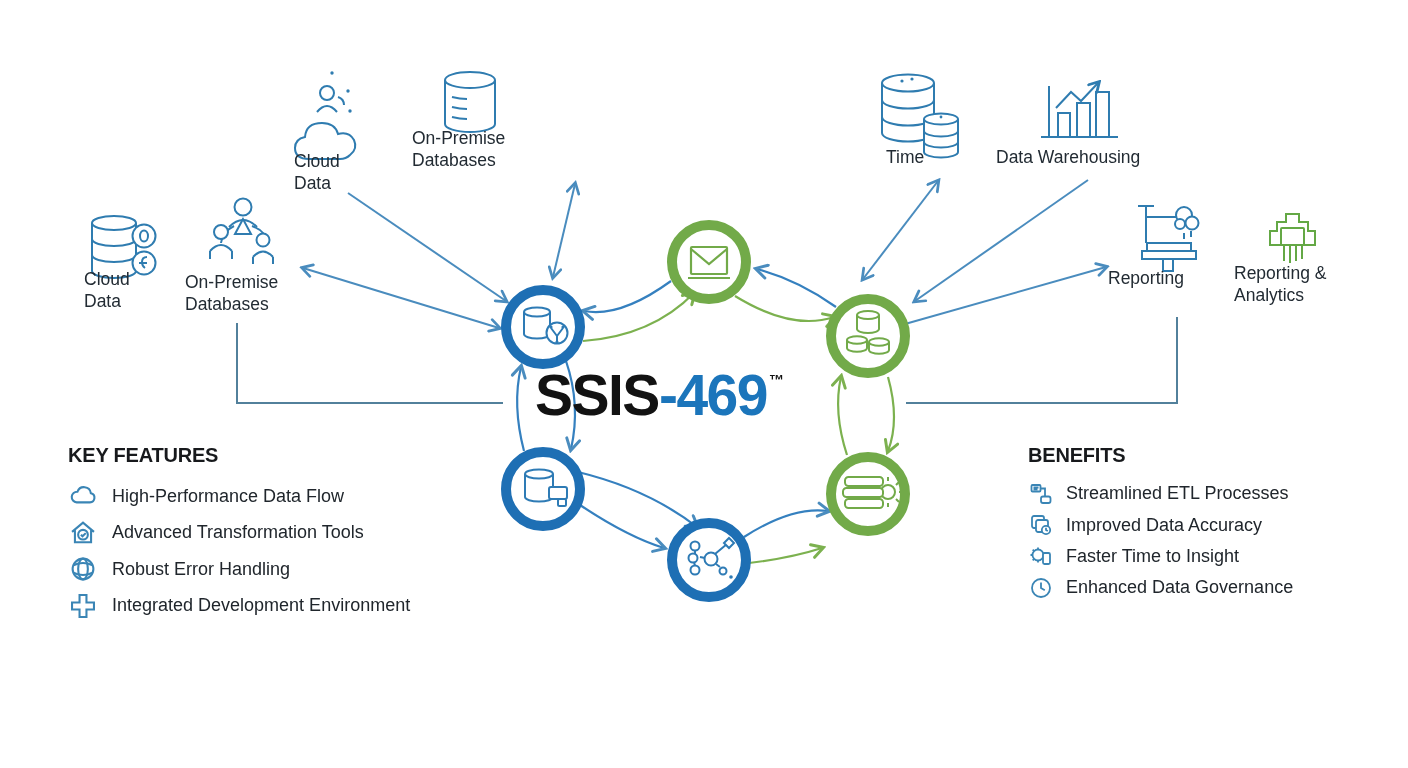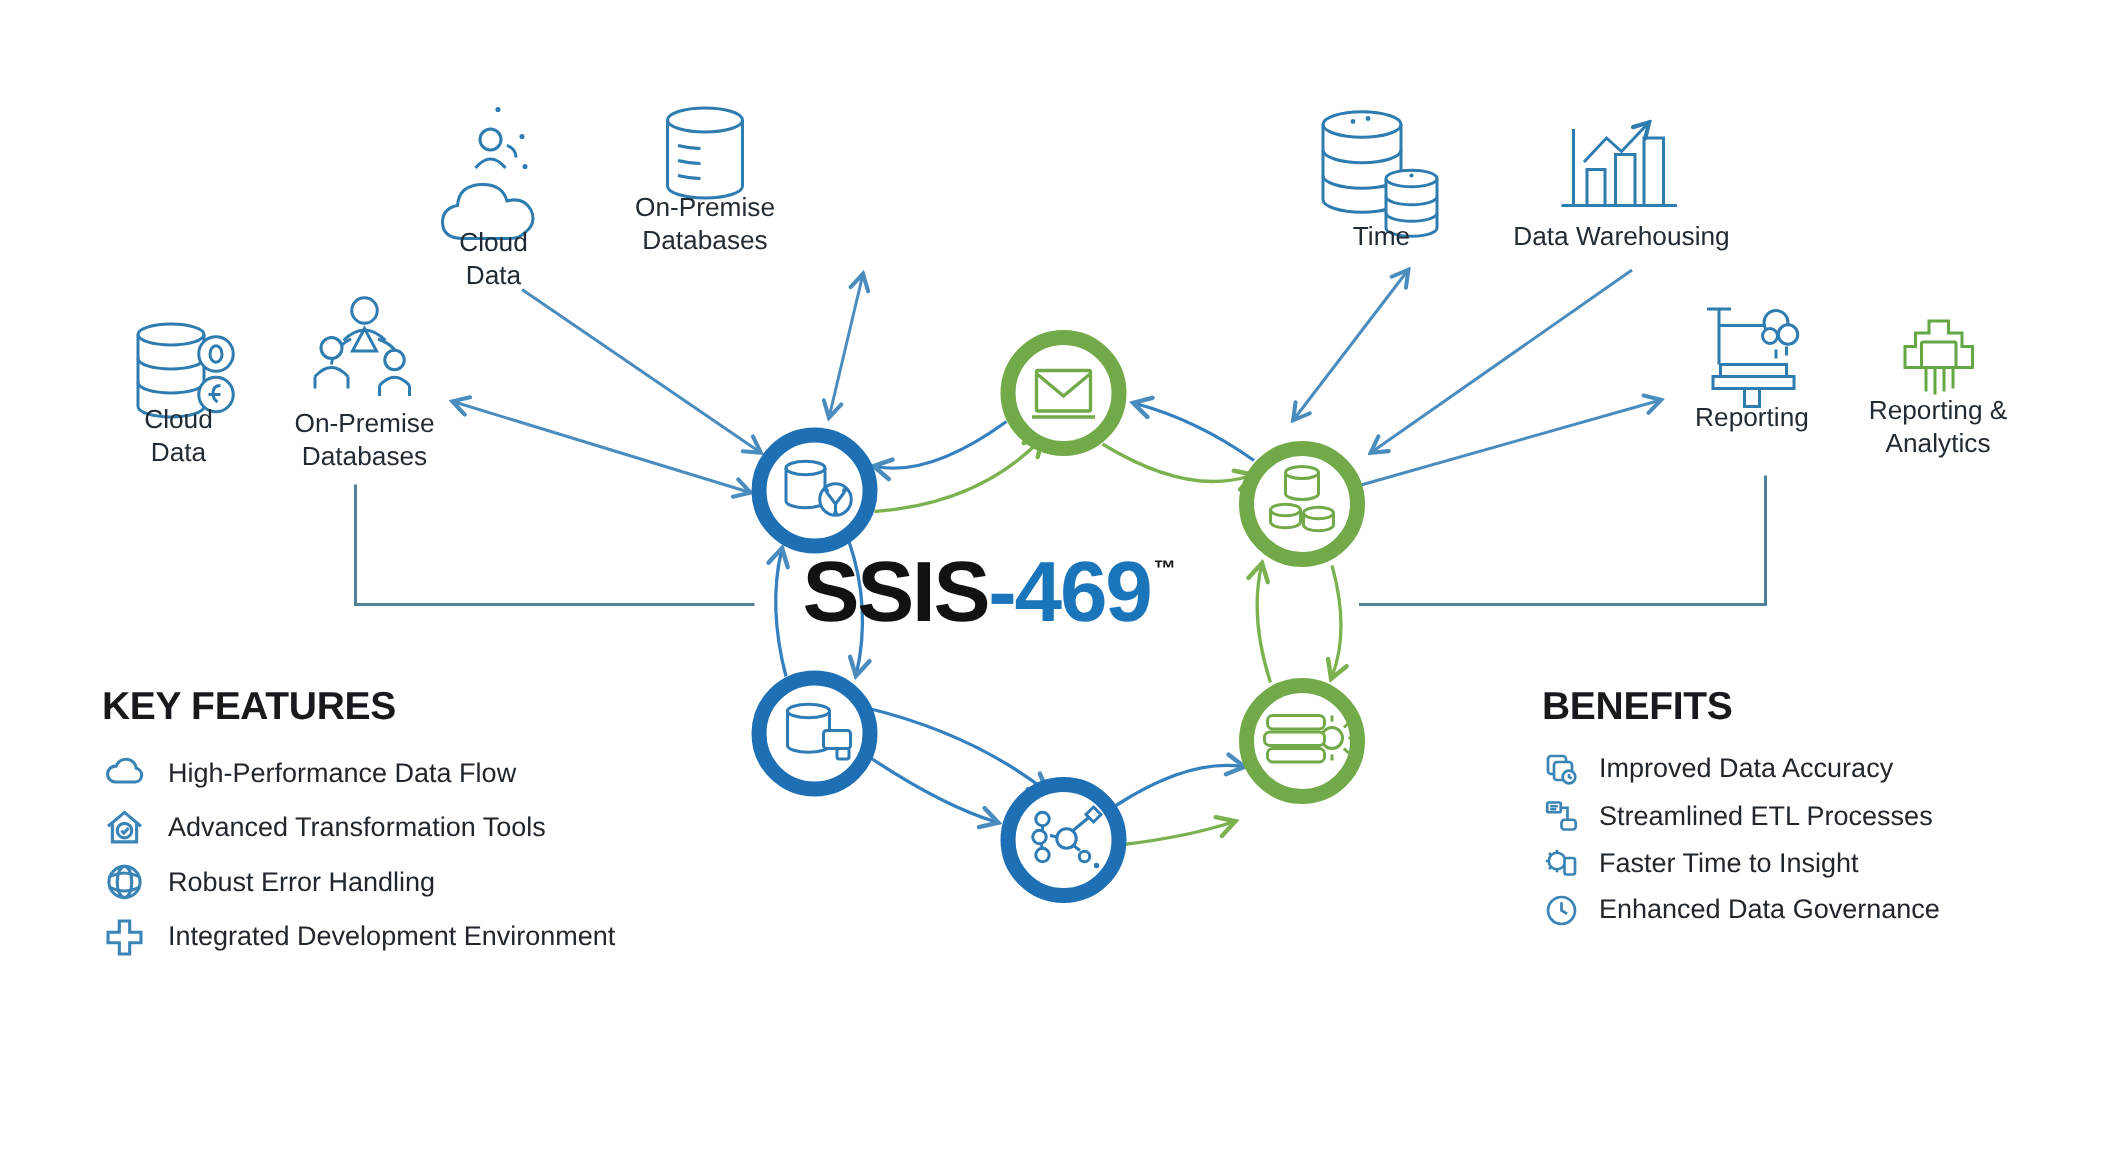--- a/index.html
+++ b/index.html
@@ -1,25 +1,25 @@
 <!DOCTYPE html>
 <html><head>
 <meta charset="utf-8">
 <style>
   html,body{margin:0;padding:0;background:#fff;}
   .canvas{position:relative;width:1408px;height:768px;background:#ffffff;overflow:hidden;
           font-family:"Liberation Sans",sans-serif;}
   .diagram{position:absolute;left:0;top:0;}
-  .lbl{position:absolute;text-align:center;font-size:17.5px;line-height:1.28;color:#222b33;}
+  .lbl{position:absolute;font-size:17.5px;line-height:1.28;color:#222b33;}
   .title{position:absolute;left:535px;top:362px;width:360px;text-align:left;
          font-weight:bold;font-size:57px;letter-spacing:-1.5px;color:#121212;white-space:nowrap;}
   .title .accent{color:#1b75bb;}
   .title .tm{font-size:15px;letter-spacing:0;position:relative;top:-30px;margin-left:2px;color:#121212;}
   .panel{position:absolute;}
-  .panel h2{font-size:26px;font-weight:bold;color:#17191c;margin:15px 0 11px 0;letter-spacing:-0.2px;}
+  .panel h2{font-size:20px;font-weight:bold;color:#17191c;margin:4px 0 11px 0;letter-spacing:-0.2px;}
   .row{display:flex;align-items:center;}
   .frow{height:36.5px;gap:14px;}
   .brow{height:31.4px;gap:12px;}
   .itxt{font-size:18px;color:#20262c;}
   .isl{flex:0 0 auto;display:flex;align-items:center;justify-content:center;}
 </style>
 </head>
 <body>
 
 <div class="canvas">
@@ -242,42 +242,42 @@
     </span>
     <span class="itxt">Integrated Development Environment</span>
   </div>
 </div>
 
 <div class="panel" style="left:1028px;top:440px;">
   <h2>BENEFITS</h2>
   <div class="row brow">
     <span class="isl">
       <svg width="26" height="26" viewBox="0 0 26 26" fill="none" stroke="#3a85b5" stroke-width="1.8">
+            <rect x="3.5" y="4" width="9" height="6.5" rx="1"></rect>
+            <path d="M5.5 6.5 h5 M5.5 8.5 h4"></path>
+            <path d="M12.5 7.5 h4.5 v8"></path>
+            <rect x="13" y="15.5" width="9.5" height="6.5" rx="2"></rect>
+          </svg>
+    </span>
+    <span class="itxt">Streamlined ETL Processes</span>
+  </div>
+  <div class="row brow">
+    <span class="isl">
+      <svg width="26" height="26" viewBox="0 0 26 26" fill="none" stroke="#3a85b5" stroke-width="1.8">
             <rect x="4" y="4" width="12" height="12" rx="2"></rect>
             <rect x="8" y="8" width="12" height="12" rx="2" fill="#fff"></rect>
             <circle cx="18" cy="18" r="4.2" fill="#fff"></circle>
             <path d="M18 15.8 V18 l1.8 1"></path>
           </svg>
     </span>
     <span class="itxt">Improved Data Accuracy</span>
   </div>
   <div class="row brow">
     <span class="isl">
       <svg width="26" height="26" viewBox="0 0 26 26" fill="none" stroke="#3a85b5" stroke-width="1.8">
-            <rect x="3.5" y="4" width="9" height="6.5" rx="1"></rect>
-            <path d="M5.5 6.5 h5 M5.5 8.5 h4"></path>
-            <path d="M12.5 7.5 h4.5 v8"></path>
-            <rect x="13" y="15.5" width="9.5" height="6.5" rx="2"></rect>
-          </svg>
-    </span>
-    <span class="itxt">Streamlined ETL Processes</span>
-  </div>
-  <div class="row brow">
-    <span class="isl">
-      <svg width="26" height="26" viewBox="0 0 26 26" fill="none" stroke="#3a85b5" stroke-width="1.8">
             <circle cx="10" cy="12" r="5.5"></circle>
             <path d="M10 4.5 v2 M10 17.5 v2 M2.5 12 h2 M15.5 12 h2 M4.7 6.7 l1.4 1.4 M4.7 17.3 l1.4 -1.4"></path>
             <rect x="15" y="10" width="7" height="11" rx="1.5" fill="#fff"></rect>
           </svg>
     </span>
     <span class="itxt">Faster Time to Insight</span>
   </div>
   <div class="row brow">
     <span class="isl">
       <svg width="26" height="26" viewBox="0 0 26 26" fill="none" stroke="#3a85b5" stroke-width="1.8">

